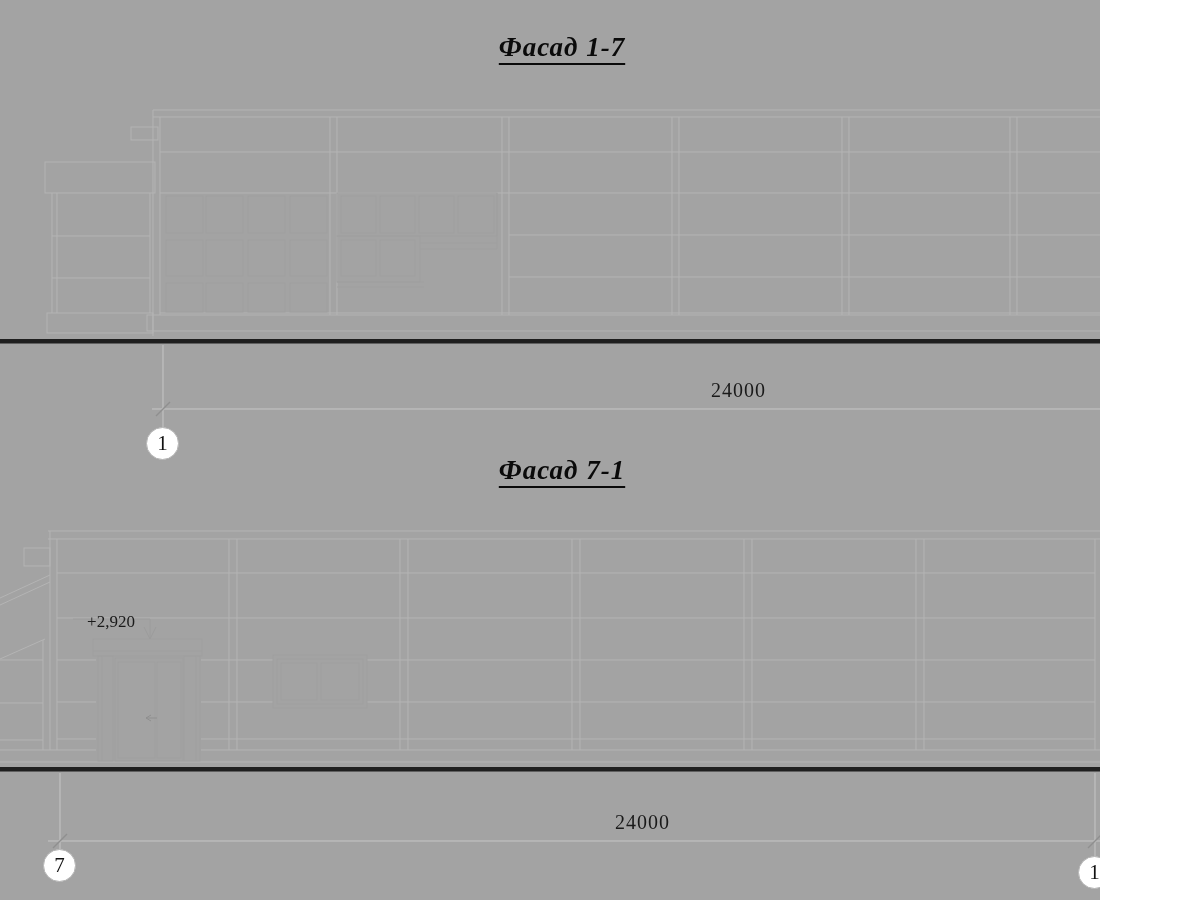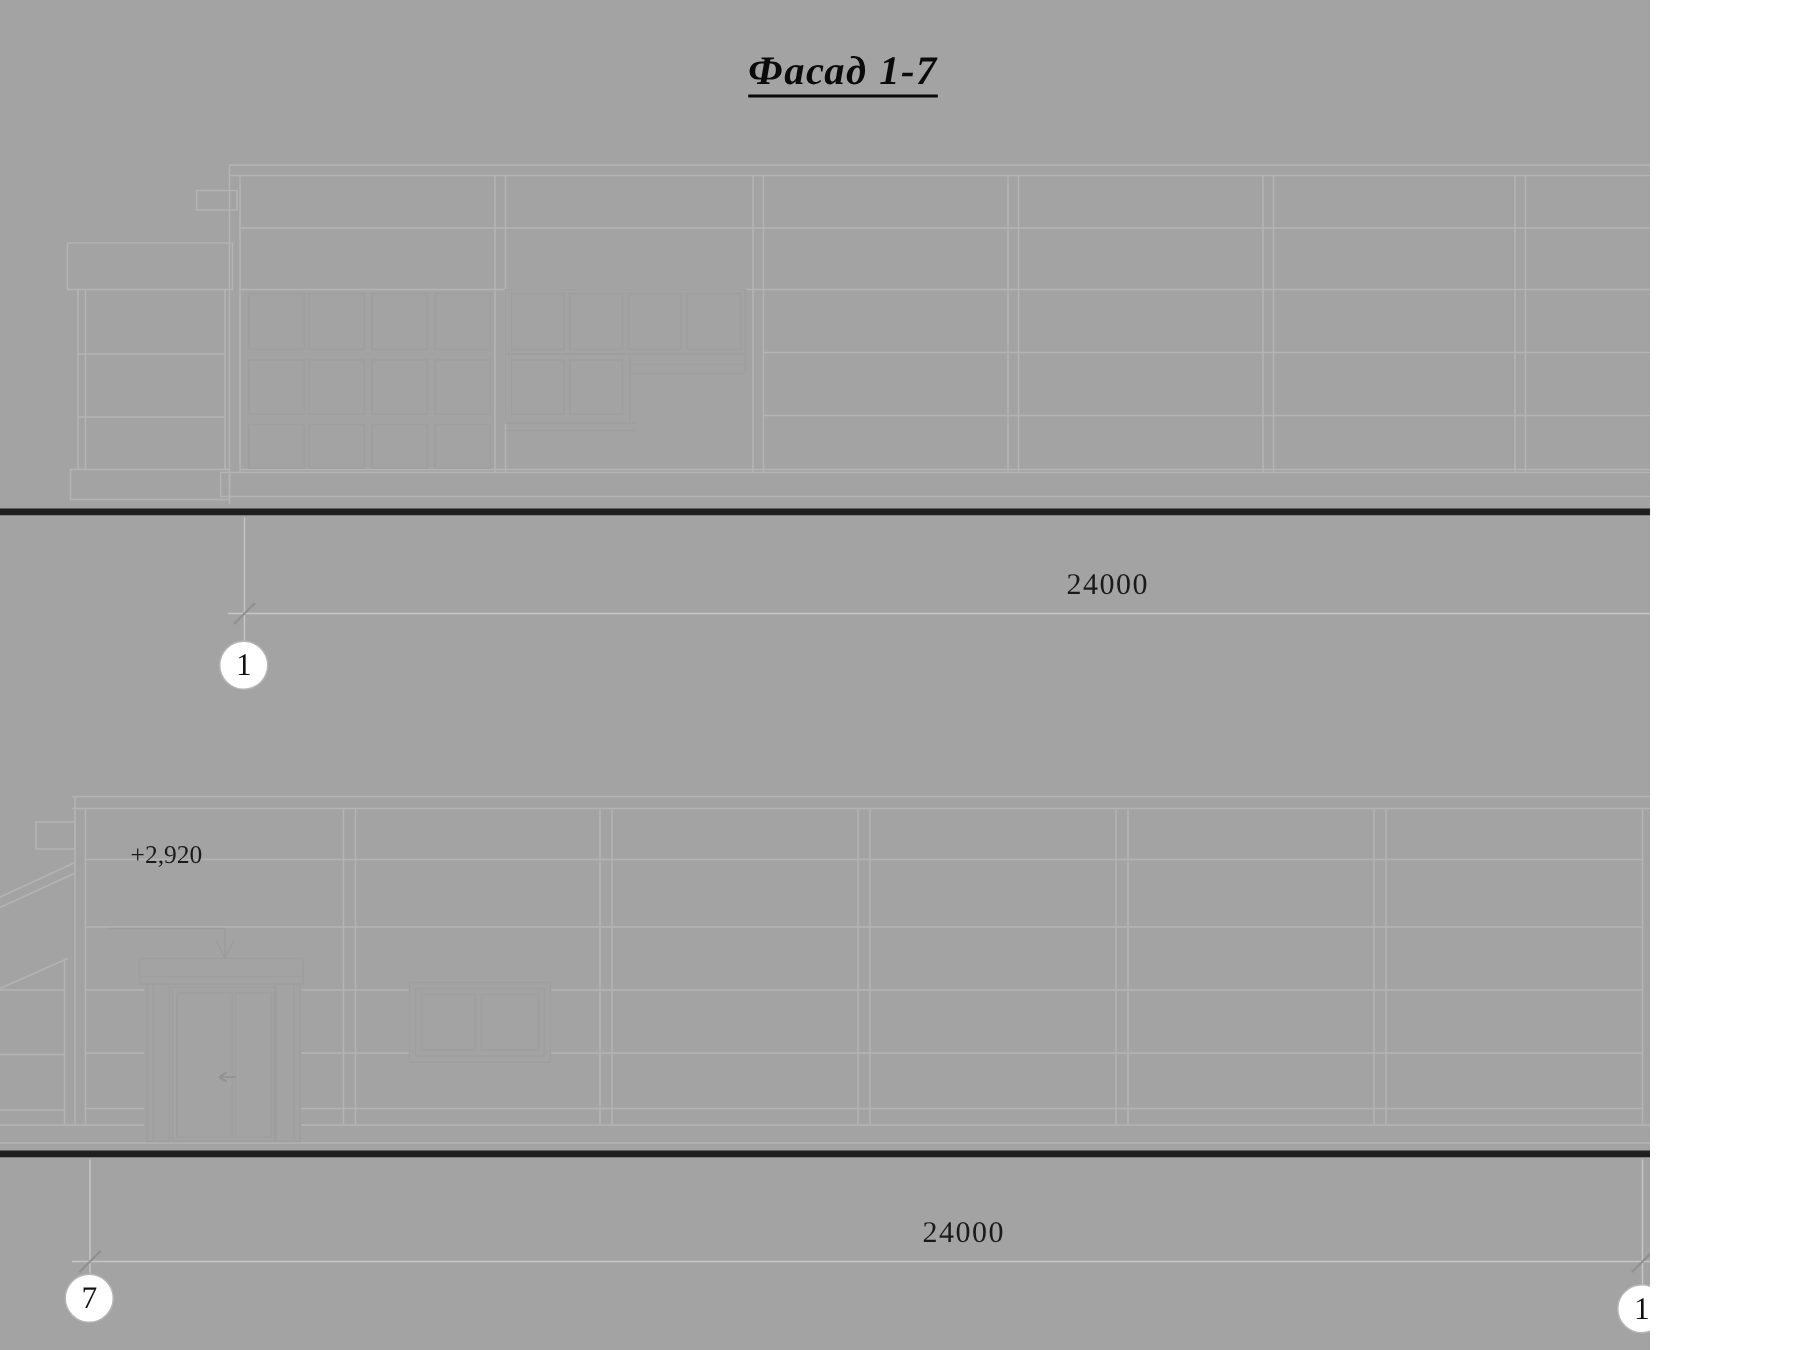--- a/index.html
+++ b/index.html
@@ -236,22 +236,23 @@
   <div class="label dim-text" style="left:566px;top:379px;">24000</div>
 
   <div class="axis-circle" style="left:146px;top:427px;">
     <span>1</span>
   </div>
 
   <div class="axis-circle" style="left:1165px;top:431px;">
     <span>7</span>
   </div>
 
-
-  <div class="label elev-text" style="left:76px;top:560px;">+2,920</div>
+  <div class="label title" style="left:402px;top:455px;">Фасад 7-1</div>
+
+  <div class="label elev-text" style="left:76px;top:612px;">+2,920</div>
 
   <div class="label dim-text" style="left:470px;top:811px;">24000</div>
 
   <div class="axis-circle" style="left:43px;top:849px;">
     <span>7</span>
   </div>
 
   <div class="axis-circle" style="left:1078px;top:856px;">
     <span>1</span>
   </div>

